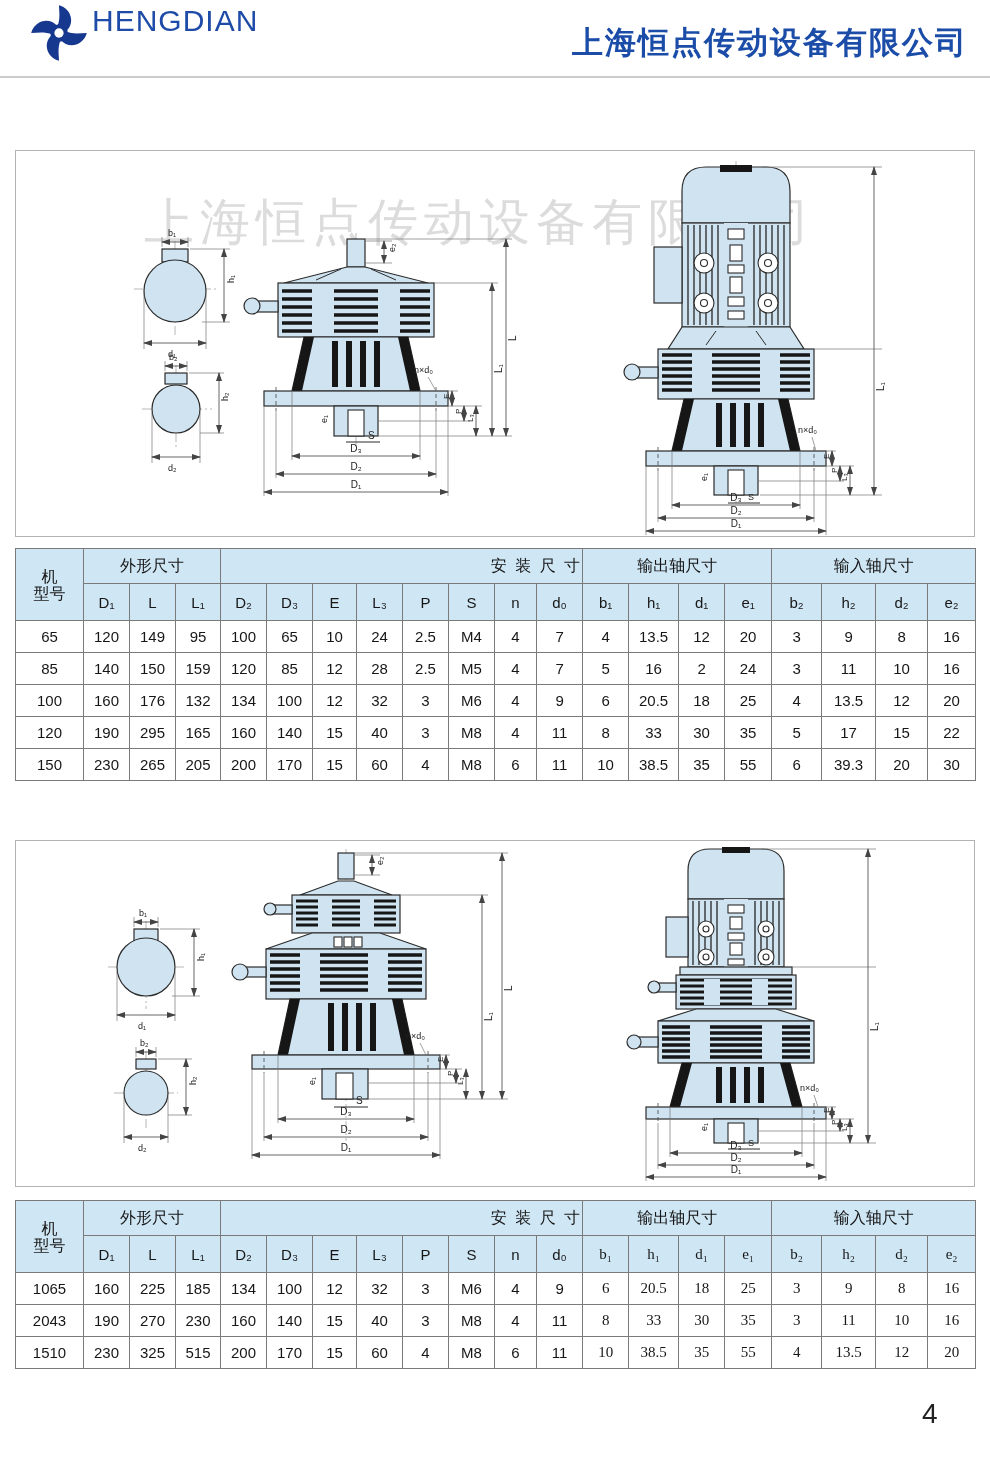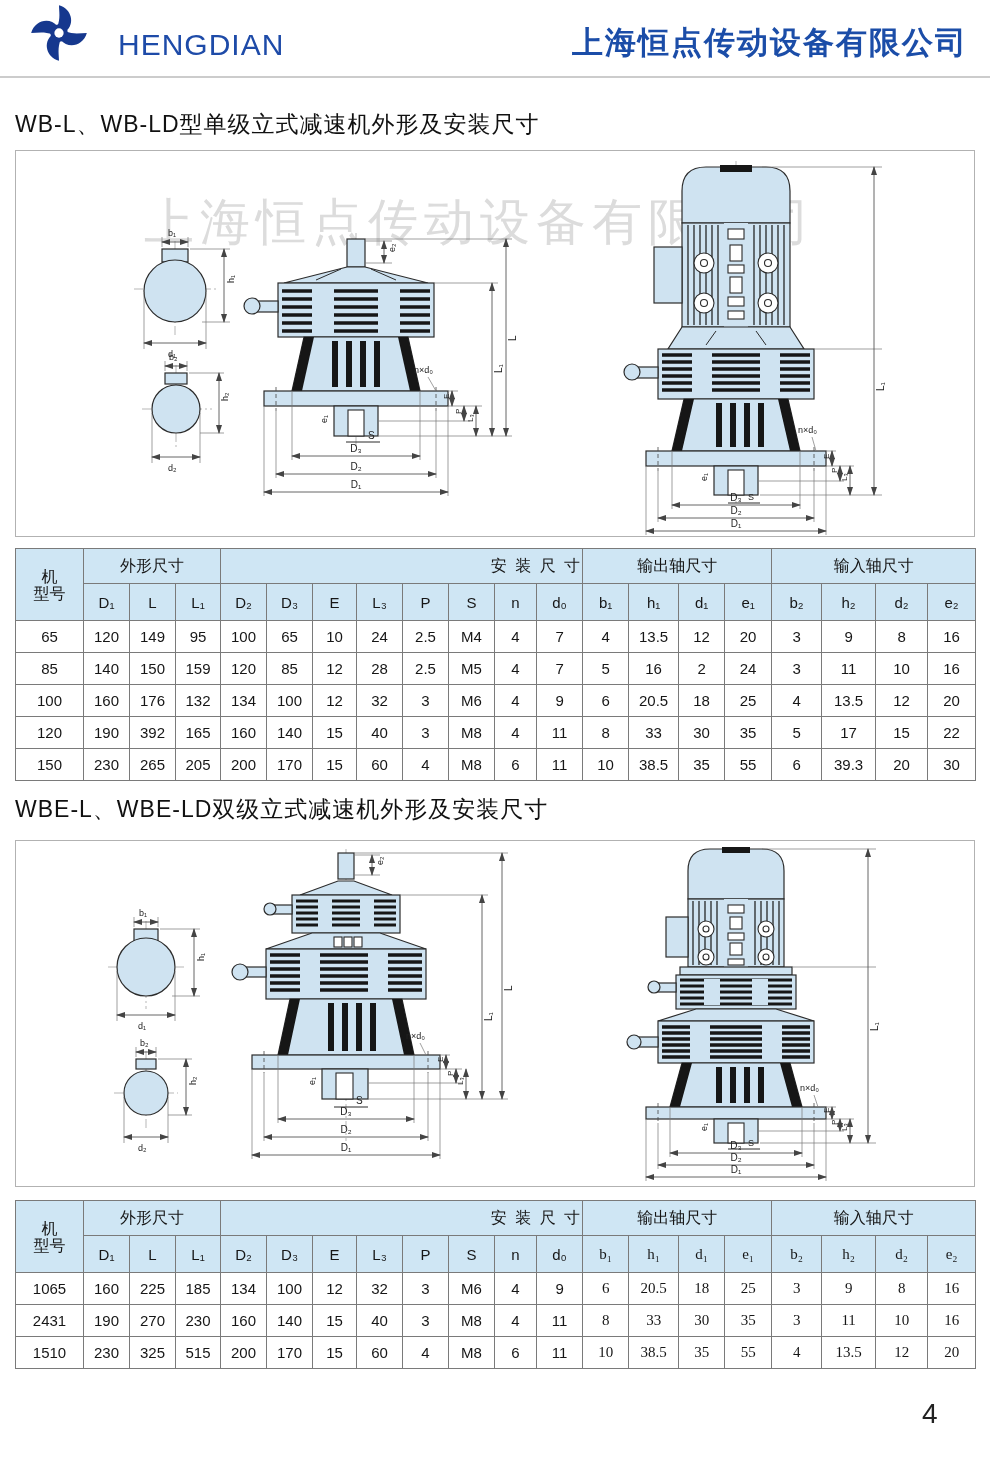--- a/index.html
+++ b/index.html
@@ -1,20 +1,20 @@
 <!DOCTYPE html>
 <html><head>
 <meta charset="utf-8">
 <style>
   html,body{margin:0;padding:0;background:#ffffff;}
   #page{position:relative;width:990px;height:1483px;background:#ffffff;overflow:hidden;
         font-family:"Liberation Sans", sans-serif;color:#1a1a1a;}
   
   #hdr{position:absolute;left:0;top:0;width:990px;height:76px;}
-  #logo{position:absolute;left:30px;top:4px;display:flex;align-items:flex-end;gap:30px;}
+  #logo{position:absolute;left:30px;top:4px;display:flex;align-items:flex-start;gap:4px;}
   #logo svg{width:58px;height:58px;}
   .logo-text{font-size:30px;letter-spacing:1px;color:#1e4ba8;font-weight:500;}
   .company{position:absolute;right:22px;top:22px;font-size:31px;font-weight:bold;color:#1b4da8;letter-spacing:2px;}
   .hdr-rule{position:absolute;left:0;top:76px;width:990px;height:2px;background:#cccccc;}
   
   .sec-title{position:absolute;left:15px;font-size:23px;color:#111;letter-spacing:1px;}
   #title1{top:109px;}
   #title2{top:794px;}
   
   .draw-box{position:absolute;left:15px;width:958px;background:#fff;border:1px solid #b2b2b2;}
@@ -80,21 +80,20 @@
           <path d="M50 2 C72 8 78 34 62 47 L47 39 C53 25 50 13 50 2 Z" transform="rotate(270 50 50)"></path>
         </g>
         <circle cx="50" cy="50" r="8" fill="#ffffff"></circle>
       </svg>
       <span class="logo-text">HENGDIAN</span>
     </div>
     <div class="company">上海恒点传动设备有限公司</div>
     <div class="hdr-rule"></div>
   </div>
 
-  <div class="sec-title" id="title1">WB-L、WB-LD型单级立式减速机外形及安装尺寸</div>
 
   <div class="draw-box" id="box1">
     <div class="watermark">上海恒点传动设备有限公司</div>
     <svg viewBox="0 0 958 385" width="958" height="385">
 
       <g>
         <line class="cl" x1="159" y1="90" x2="159" y2="184"></line>
         <line class="cl" x1="118" y1="138" x2="200" y2="138"></line>
         <rect class="fb" x="146" y="98" width="26" height="13"></rect>
         <circle class="fb" cx="159" cy="140" r="31"></circle>
@@ -417,21 +416,21 @@
           <td>18</td>
           <td>25</td>
           <td>4</td>
           <td>13.5</td>
           <td>12</td>
           <td>20</td>
         </tr>
         <tr>
           <td>120</td>
           <td>190</td>
-          <td>392</td>
+          <td>295</td>
           <td>165</td>
           <td>160</td>
           <td>140</td>
           <td>15</td>
           <td>40</td>
           <td>3</td>
           <td>M8</td>
           <td>4</td>
           <td>11</td>
           <td>8</td>
@@ -461,21 +460,20 @@
           <td>35</td>
           <td>55</td>
           <td>6</td>
           <td>39.3</td>
           <td>20</td>
           <td>30</td>
         </tr>
       </tbody>
   </table>
 
-  <div class="sec-title" id="title2">WBE-L、WBE-LD双级立式减速机外形及安装尺寸</div>
 
   <div class="draw-box" id="box2">
     <svg viewBox="0 0 958 340" width="958" height="340">
 
       <g>
         <line class="cl" x1="130" y1="80" x2="130" y2="168"></line>
         <line class="cl" x1="92" y1="126" x2="168" y2="126"></line>
         <rect class="fb" x="118" y="88" width="24" height="12"></rect>
         <circle class="fb" cx="130" cy="126" r="29"></circle>
         <line class="ext" x1="118" y1="86" x2="118" y2="76"></line>
@@ -769,21 +767,21 @@
           <td>6</td>
           <td>20.5</td>
           <td>18</td>
           <td>25</td>
           <td>3</td>
           <td>9</td>
           <td>8</td>
           <td>16</td>
         </tr>
         <tr>
-          <td>2431</td>
+          <td>2043</td>
           <td>190</td>
           <td>270</td>
           <td>230</td>
           <td>160</td>
           <td>140</td>
           <td>15</td>
           <td>40</td>
           <td>3</td>
           <td>M8</td>
           <td>4</td>

